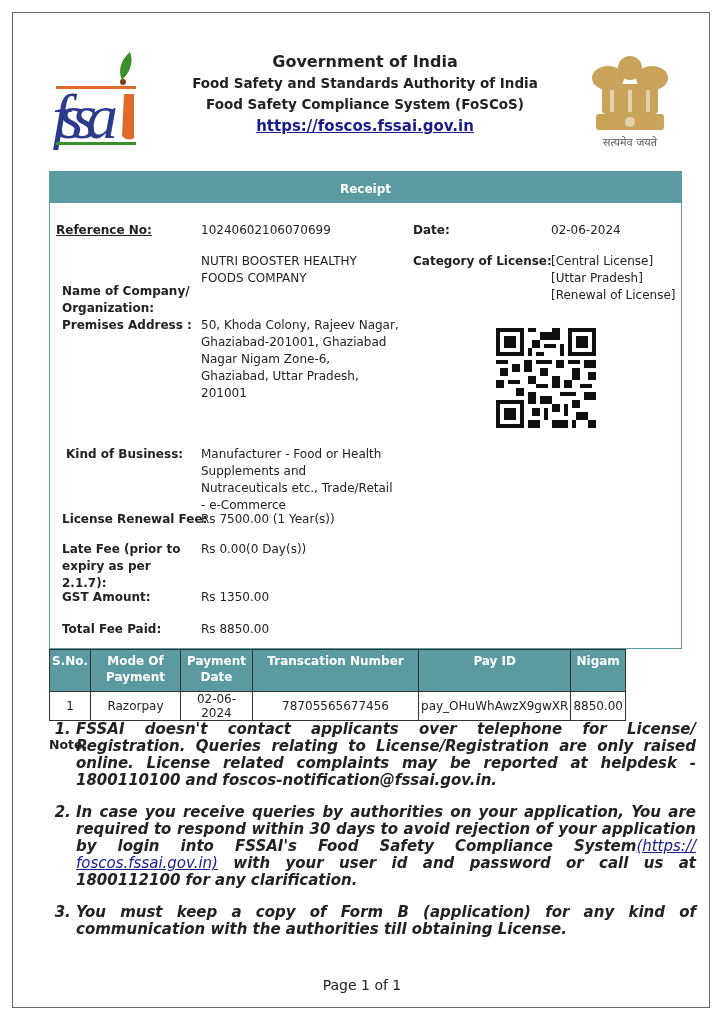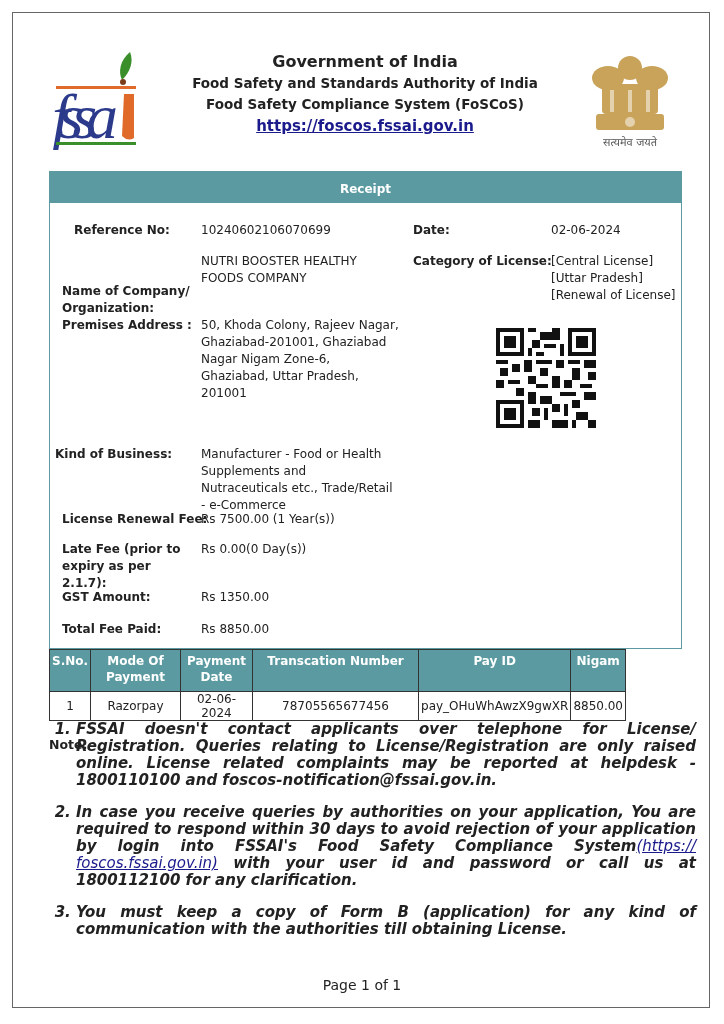--- a/index.html
+++ b/index.html
@@ -61,21 +61,21 @@
     <rect x="44" y="42" width="4" height="22"></rect>
     <rect x="62" y="42" width="4" height="22"></rect>
     <circle cx="46" cy="74" r="5"></circle>
   </g>
   <text x="46" y="98" text-anchor="middle" font-size="11" fill="#555">सत्यमेव जयते</text>
 </svg>
 
 <div class="receipt">
   <div class="receipt-title">Receipt</div>
 
-  <div class="f lbl" style="left:24px;top:50px;">Reference No:</div>
+  <div class="f lbl" style="left:6px;top:50px;text-decoration:underline;">Reference No:</div>
   <div class="f" style="left:151px;top:50px;">10240602106070699</div>
   <div class="f lbl" style="left:363px;top:50px;">Date:</div>
   <div class="f" style="left:501px;top:50px;">02-06-2024</div>
 
   <div class="f lbl" style="left:12px;top:88px;width:130px;margin-top:23px;">Name of Company/ Organization:</div>
   <div class="f" style="left:151px;top:81px;width:200px;">NUTRI BOOSTER HEALTHY FOODS COMPANY</div>
   <div class="f lbl" style="left:363px;top:81px;">Category of License:</div>
   <div class="f" style="left:501px;top:81px;">
     <div>[Central License]</div>
     <div>[Uttar Pradesh]</div>
@@ -97,21 +97,21 @@
         <path d="M2 2h3v3h-3z M20 2h3v3h-3z M2 20h3v3h-3z"></path>
       </g>
     <g fill="#111">
       <path d="M8 0h2v1h-2z M11 1h3v2h-3z M9 3h2v2h-2z M14 0h2v3h-2z M8 5h1v2h-1z M12 4h3v1h-3z M16 4h1v3h-1z M10 6h2v1h-2z
         M0 8h3v1h-3z M4 9h2v2h-2z M1 10h2v2h-2z M7 8h2v3h-2z M10 8h4v1h-4z M11 10h2v2h-2z M15 8h2v2h-2z M18 8h3v1h-3z M22 8h3v2h-3z M19 10h2v3h-2z M23 11h2v2h-2z
         M0 13h2v2h-2z M3 13h3v1h-3z M5 15h2v2h-2z M8 12h2v2h-2z M10 14h3v1h-3z M14 12h2v3h-2z M17 13h2v2h-2z M21 14h3v1h-3z M16 16h4v1h-4z M22 16h3v2h-3z
         M8 16h2v3h-2z M11 17h3v2h-3z M9 20h2v2h-2z M12 20h1v3h-1z M14 19h2v2h-2z M8 23h3v2h-3z M14 23h4v2h-4z M17 19h1v3h-1z M19 18h2v2h-2z M20 21h3v2h-3z M23 23h2v2h-2z M19 23h1v2h-1z"></path>
     </g>
   </svg>
 
-  <div class="f lbl" style="left:5px;top:274px;text-align:center;">Kind of Business:</div>
+  <div class="f lbl" style="left:16px;top:274px;text-align:center;">Kind of Business:</div>
   <div class="f" style="left:151px;top:274px;width:195px;">Manufacturer - Food or Health Supplements and Nutraceuticals etc., Trade/Retail - e-Commerce</div>
 
   <div class="f lbl" style="left:12px;top:339px;">License Renewal Fee:</div>
   <div class="f" style="left:151px;top:339px;">Rs 7500.00 (1 Year(s))</div>
 
   <div class="f lbl" style="left:12px;top:369px;width:130px;">Late Fee (prior to expiry as per 2.1.7):</div>
   <div class="f" style="left:151px;top:369px;">Rs 0.00(0 Day(s))</div>
 
   <div class="f lbl" style="left:12px;top:417px;">GST Amount:</div>
   <div class="f" style="left:151px;top:417px;">Rs 1350.00</div>

